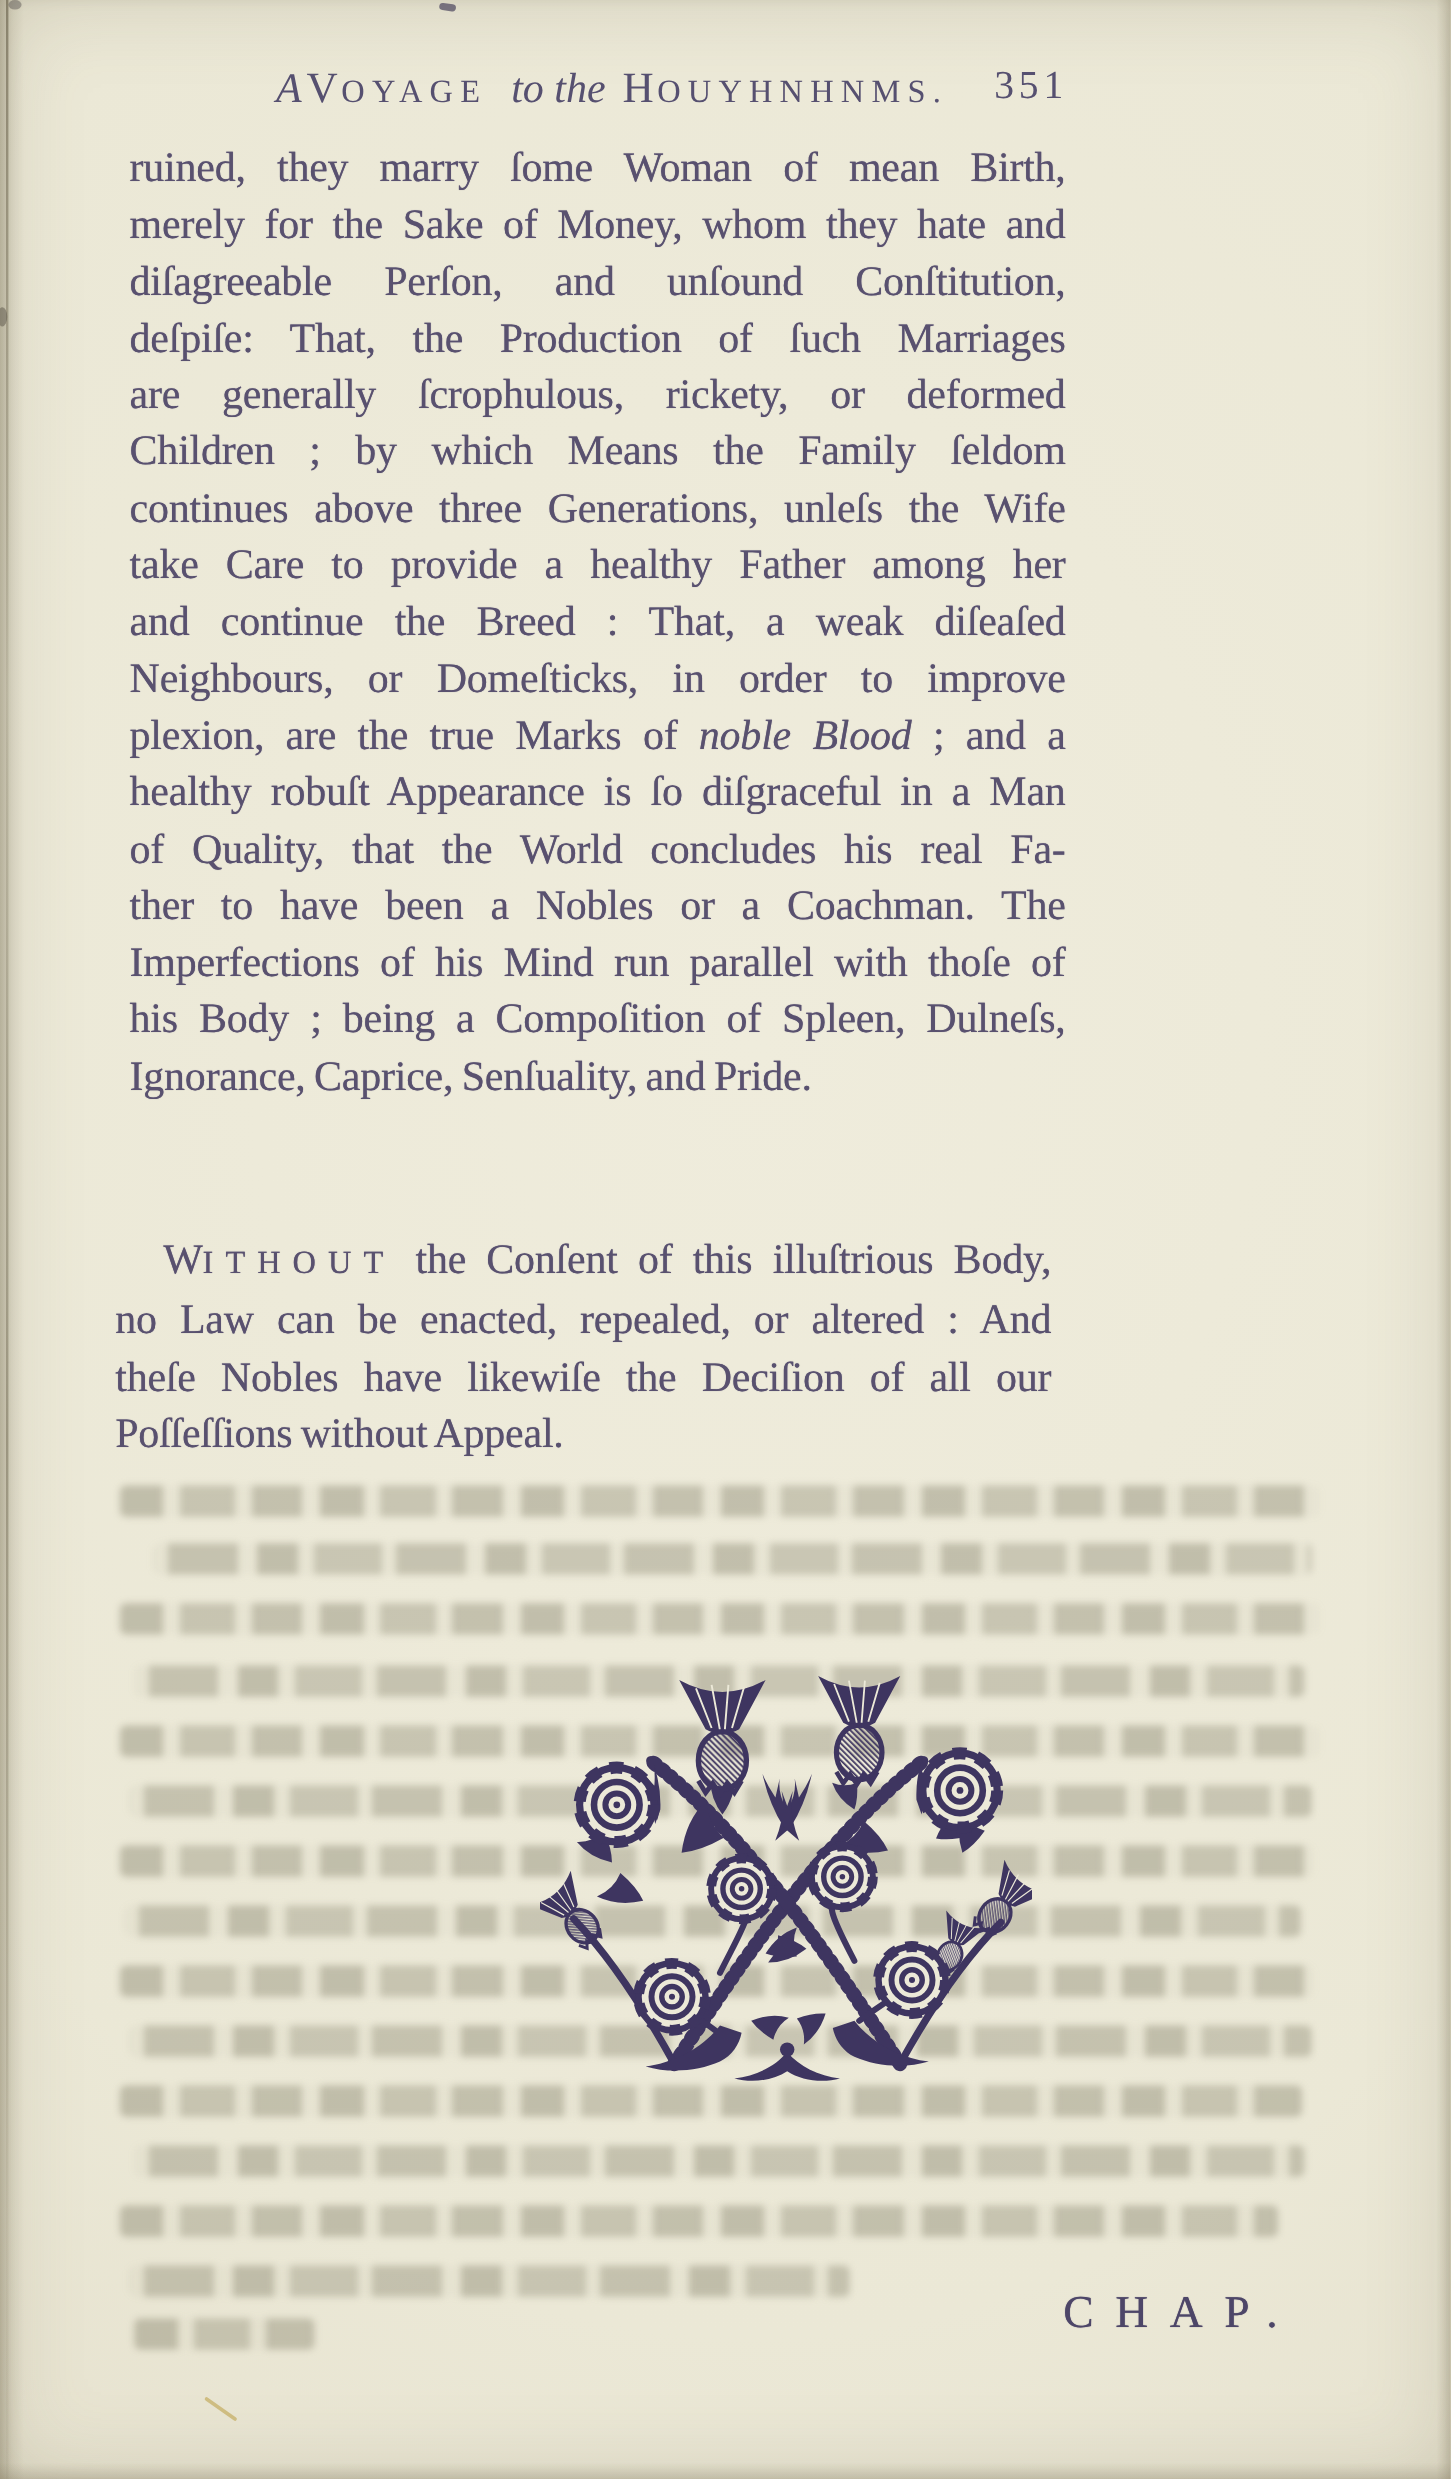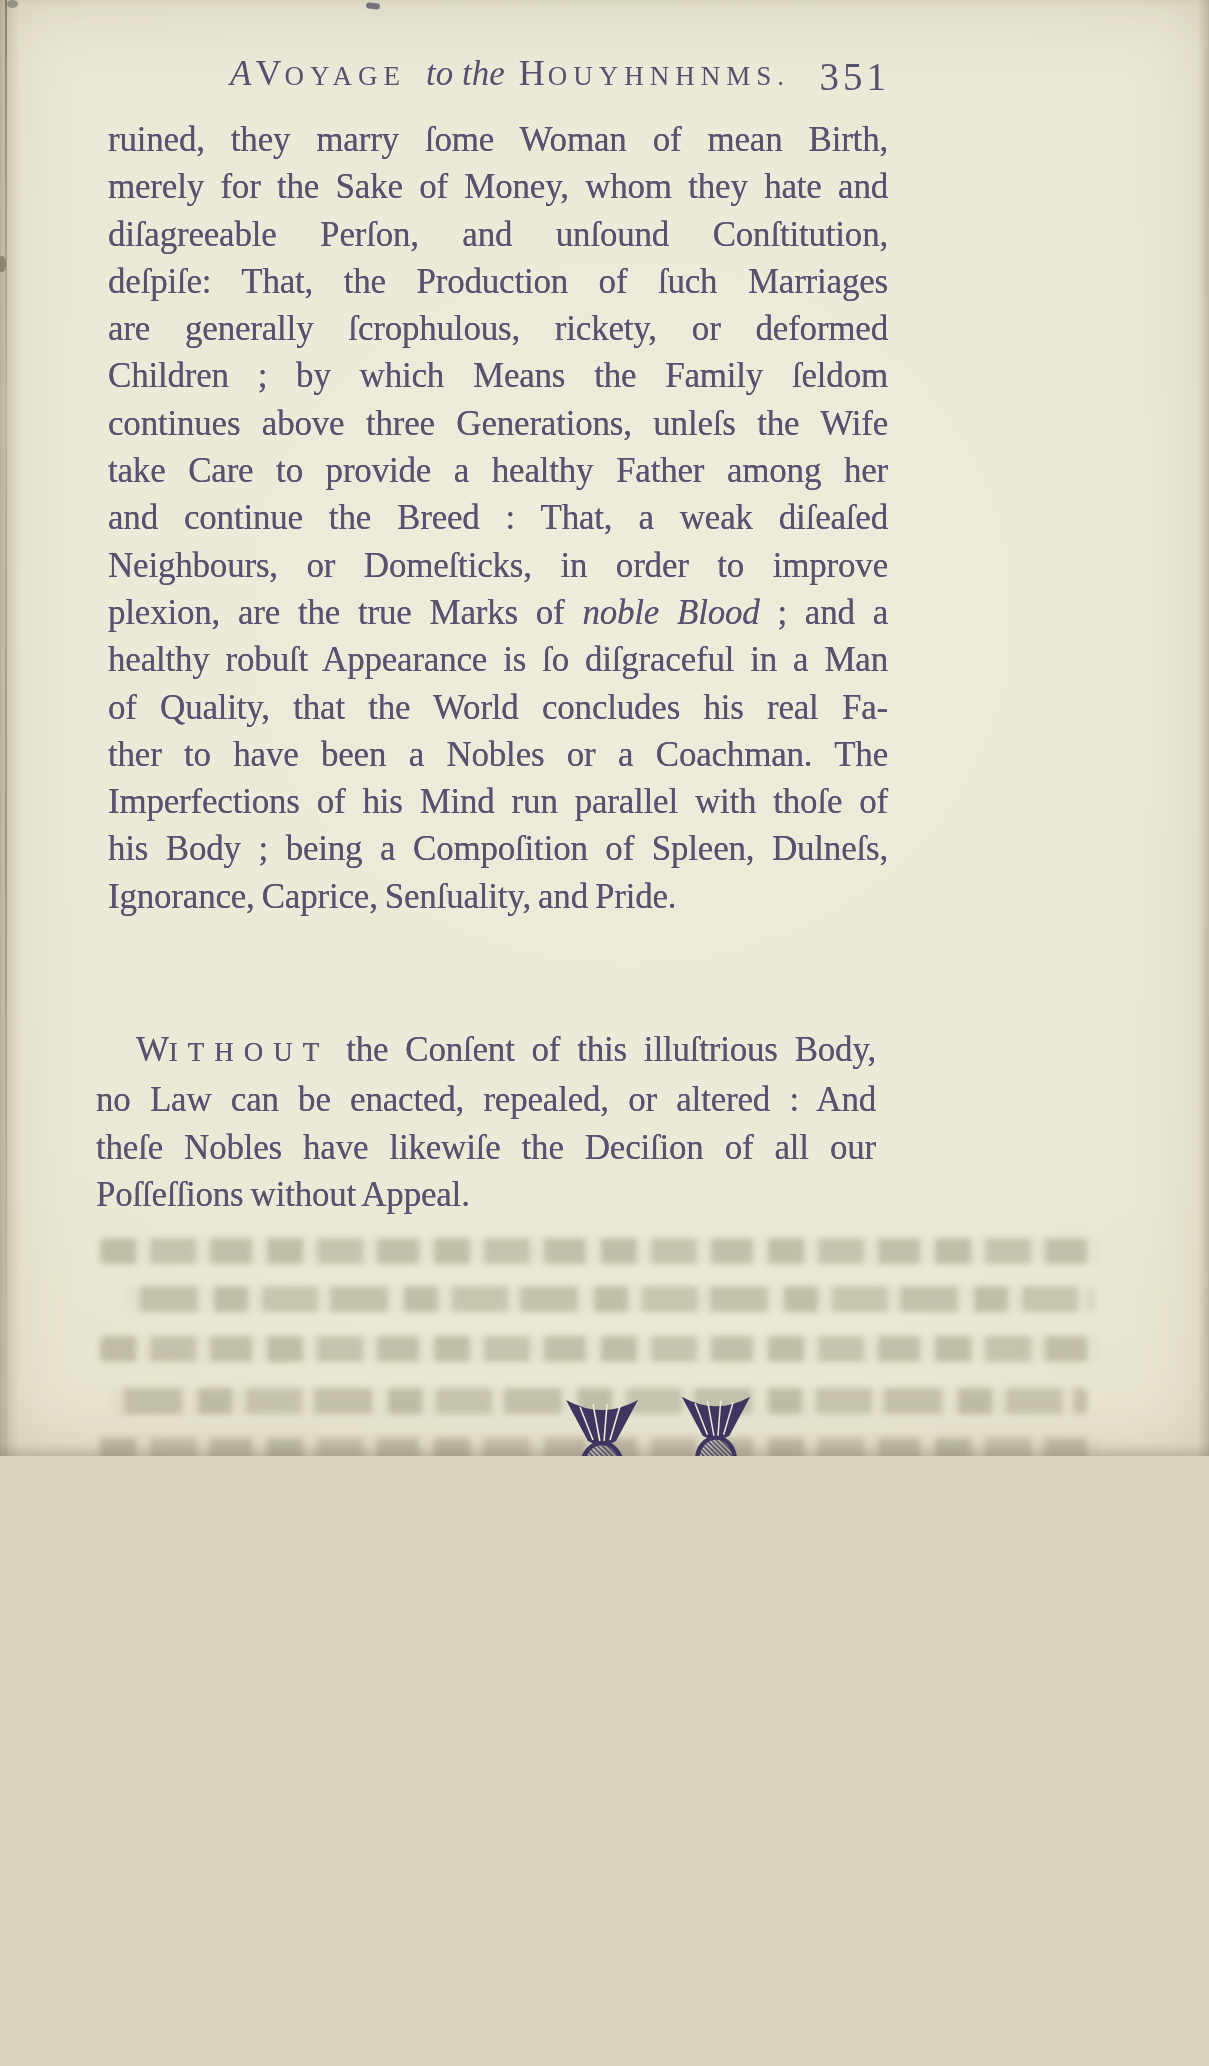--- a/index.html
+++ b/index.html
@@ -1,17 +1,17 @@
 <!DOCTYPE html>
 <html><head>
 <meta charset="utf-8">
 <style>
   html,body{margin:0;padding:0;}
   body{width:1209px;height:2066px;background:#d8d4c0;font-family:"Liberation Serif","DejaVu Serif",serif;}
-  .page{position:relative;width:1209px;height:1456px;overflow:hidden;
+  .page{position:relative;width:1209px;height:2066px;overflow:hidden;
     background:radial-gradient(125% 95% at 52% 42%, #efecdc 0%, #ebe8d6 55%, #e3deca 88%, #dcd6bf 100%);
     box-shadow:inset 0 0 70px rgba(120,110,82,.22), inset 0 0 10px rgba(120,110,82,.14);
     color:#59516f;}
   
   .edge{position:absolute;pointer-events:none;}
   .edge-left{left:0;top:0;bottom:0;width:20px;background:linear-gradient(90deg,rgba(108,98,70,.30),rgba(108,98,70,.10) 55%,rgba(108,98,70,0));}
   .edge-line{left:5px;top:0;bottom:0;width:2px;background:linear-gradient(180deg,rgba(88,80,58,.55),rgba(88,80,58,.12) 28%,rgba(88,80,58,.40) 58%,rgba(88,80,58,.06) 90%);}
   .edge-right{right:0;top:0;bottom:0;width:12px;background:linear-gradient(270deg,rgba(108,98,70,.22),rgba(108,98,70,0));}
   .edge-bottom{left:0;right:0;bottom:0;height:14px;background:linear-gradient(0deg,rgba(108,98,70,.20),rgba(108,98,70,0));}
   .speck{position:absolute;pointer-events:none;}
@@ -20,21 +20,21 @@
   .speck3{left:-2px;top:256px;width:8px;height:16px;border-radius:50%;background:#5a5448;opacity:.5;}
   .fiber{left:168px;top:2006px;width:32px;height:3px;border-radius:2px;background:#b99d3f;opacity:.55;transform:rotate(35deg);}
 
   
   .running-head{position:absolute;left:96px;top:52px;width:780px;height:46px;}
   .head-title{position:absolute;left:414px;top:0;transform:translateX(-50%);white-space:nowrap;color:#565070;}
   .hd-it{font-style:italic;font-size:35px;}
   .hd-cap{font-size:36px;letter-spacing:3px;}
   .hd-sc{font-size:27px;letter-spacing:6px;}
   .hd-conn{margin:0 10px 0 16px;}
-  .pagenum{position:absolute;right:-14px;top:2px;font-size:39px;letter-spacing:4px;color:#565070;}
+  .pagenum{position:absolute;right:-14px;top:2px;font-size:33px;letter-spacing:4px;color:#565070;}
 
   
   .para{position:absolute;left:96px;width:780px;font-size:35px;line-height:47.3px;
     letter-spacing:-.2px;word-spacing:-1.5px;
     text-shadow:0 0 .6px rgba(84,75,110,.85);}
   .p1{top:116px;margin-left:12px;}
   .p2{top:1026px;}
   .line{text-align:justify;text-align-last:justify;-moz-text-align-last:justify;white-space:normal;}
   .line.flush{text-align-last:left;-moz-text-align-last:left;}
   .line.indent{text-indent:40px;}

